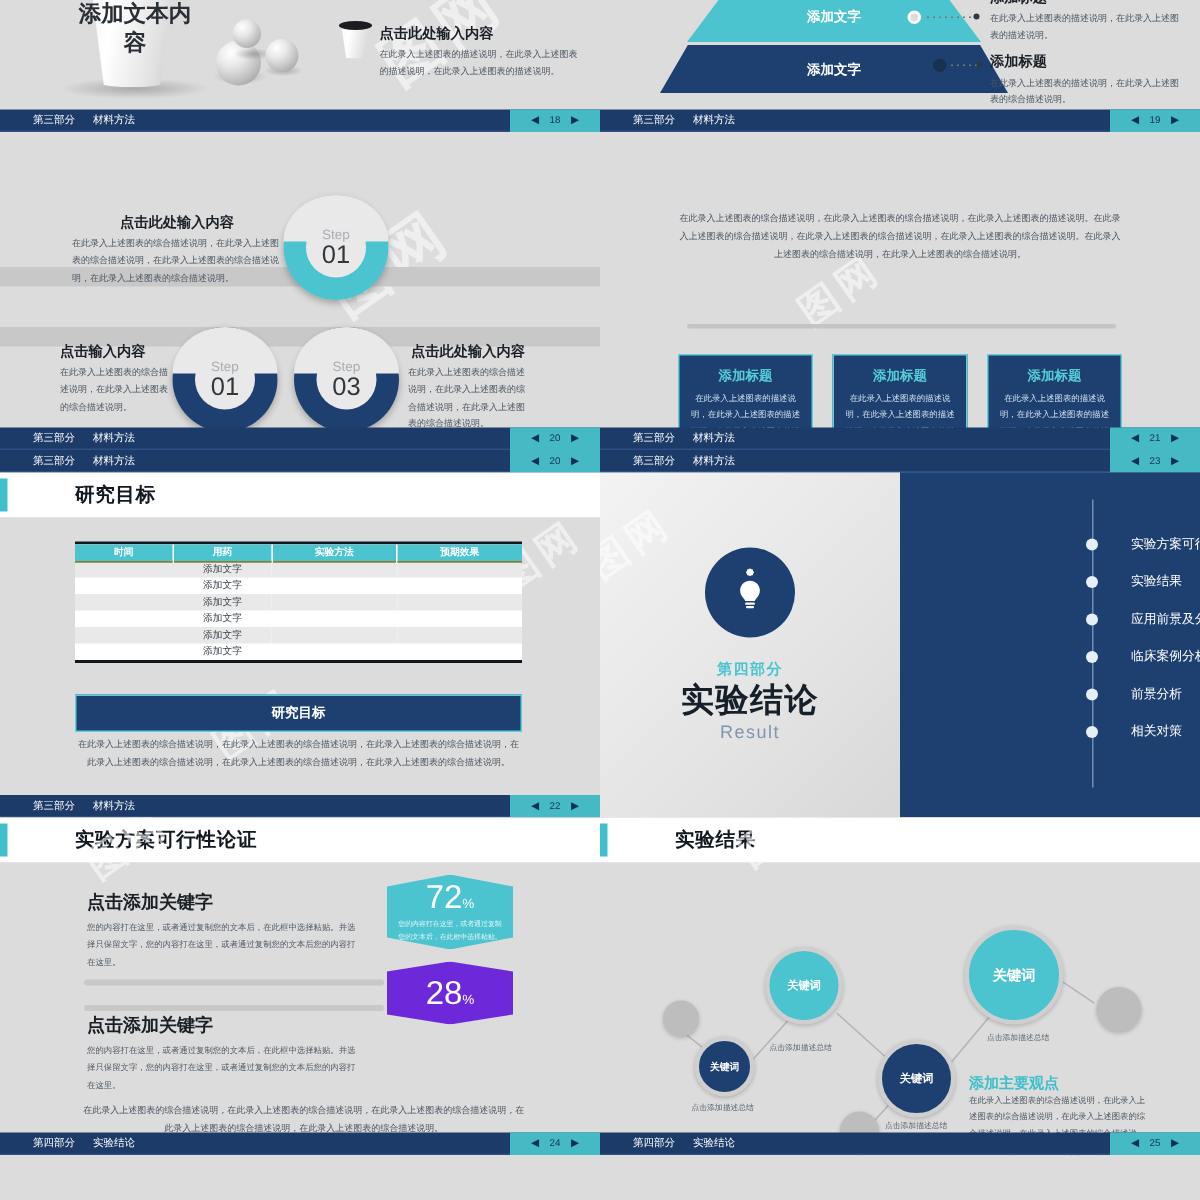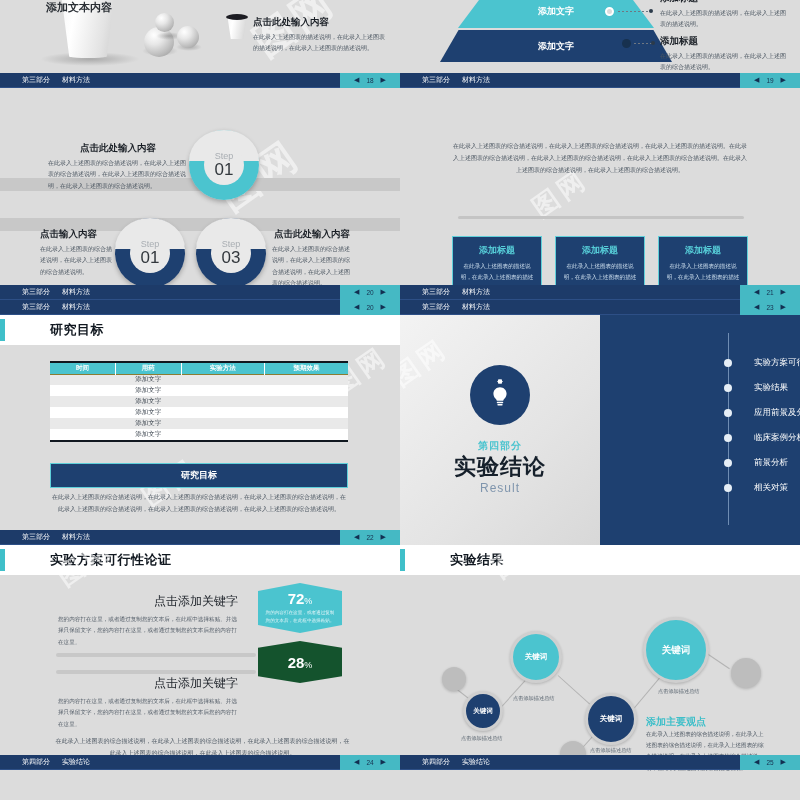--- a/index.html
+++ b/index.html
@@ -56,22 +56,22 @@
     position:absolute; width:62px; height:62px; left:57px; top:-4px;
     background:linear-gradient(100deg,#f4f4f4 0%,#ffffff 28%,#e3e3e3 72%,#c9c9c9 100%);
     clip-path: polygon(7% 0%, 93% 0%, 80% 100%, 20% 100%);
     border-radius:0 0 40% 40%/0 0 16% 16%;
   }
   .cup-shadow {
     position:absolute; left:40px; top:52px; width:100px; height:14px;
     background:radial-gradient(ellipse at center, rgba(120,120,120,.5) 0%, rgba(190,190,190,0) 70%);
   }
   .cup-label {
-    position:absolute; left:46px; top:0px; width:88px; text-align:left;
-    font-size:11px; font-weight:bold; color:#2a2f35;
+    position:absolute; left:46px; top:0px; width:88px; text-align:center;
+    font-size:15px; font-weight:bold; color:#2a2f35;
   }
   .ball {
     position:absolute; border-radius:50%;
     background:radial-gradient(circle at 33% 27%, #ffffff 0%, #e7e7e7 32%, #b9b9b9 70%, #8e8e8e 100%);
   }
   .ball-sh {
     position:absolute; border-radius:50%;
     background:radial-gradient(ellipse at center, rgba(110,110,110,.45) 0%, rgba(190,190,190,0) 70%);
   }
   .mini-cup {
@@ -181,30 +181,30 @@
   .sec-title  { font-size:22px; font-weight:bold; color:#16202b; letter-spacing:1px; line-height:1.25; }
   .sec-sub    { font-size:12px; color:#7f95ad; letter-spacing:1px; }
   .tl-line { position:absolute; left:128px; top:18px; bottom:20px; width:1px; background:#6f8db3; }
   .tl-item { position:absolute; left:124px; display:flex; align-items:center; }
   .tl-dot { width:8px; height:8px; border-radius:50%; background:#e6eef6; }
   .tl-text { margin-left:22px; font-size:8.5px; color:#ffffff; white-space:nowrap; }
 
   
   #p7 { left:0; top:545px; height:255px; }
   #p7 .body-area { top:30px; bottom:45px; }
-  .kw-title { font-size:12px; font-weight:normal; color:#1b2027; margin-bottom:4px;text-align:right; }
+  .kw-title { font-size:12px; font-weight:bold; color:#1b2027; margin-bottom:4px; }
   .kw-body  { font-size:5.6px; line-height:2.05; color:#515b66; }
   .hexbadge {
     position:absolute; width:84px; height:50px;
     clip-path:polygon(50% 0%,100% 16%,100% 84%,50% 100%,0% 84%,0% 16%);
     display:flex; flex-direction:column; align-items:center; justify-content:center;
   }
   .hex-teal { background:#4bc4cf; }
-  .hex-navy { background:#14532d;align-items:center; }
-  .hex-num { font-size:15px; color:#ffffff; font-weight:700; line-height:1; }
+  .hex-navy { background:#6d28d9;align-items:center; }
+  .hex-num { font-size:22px; color:#ffffff; font-weight:400; line-height:1; }
   .hex-pct { font-size:9px; color:#ffffff; }
   .hex-cap { font-size:4.6px; line-height:1.75; color:#e3f5f8; text-align:center; margin-top:3px; padding:0 6px; }
   .bar-line { position:absolute; height:4px; background:#c8c8c8; border-radius:2px; }
 
   
   #p8 { left:400px; top:545px; height:255px; }
   #p8 .body-area { top:30px; bottom:45px; }
   .nd {
     position:absolute; border-radius:50%;
     display:flex; align-items:center; justify-content:center;

